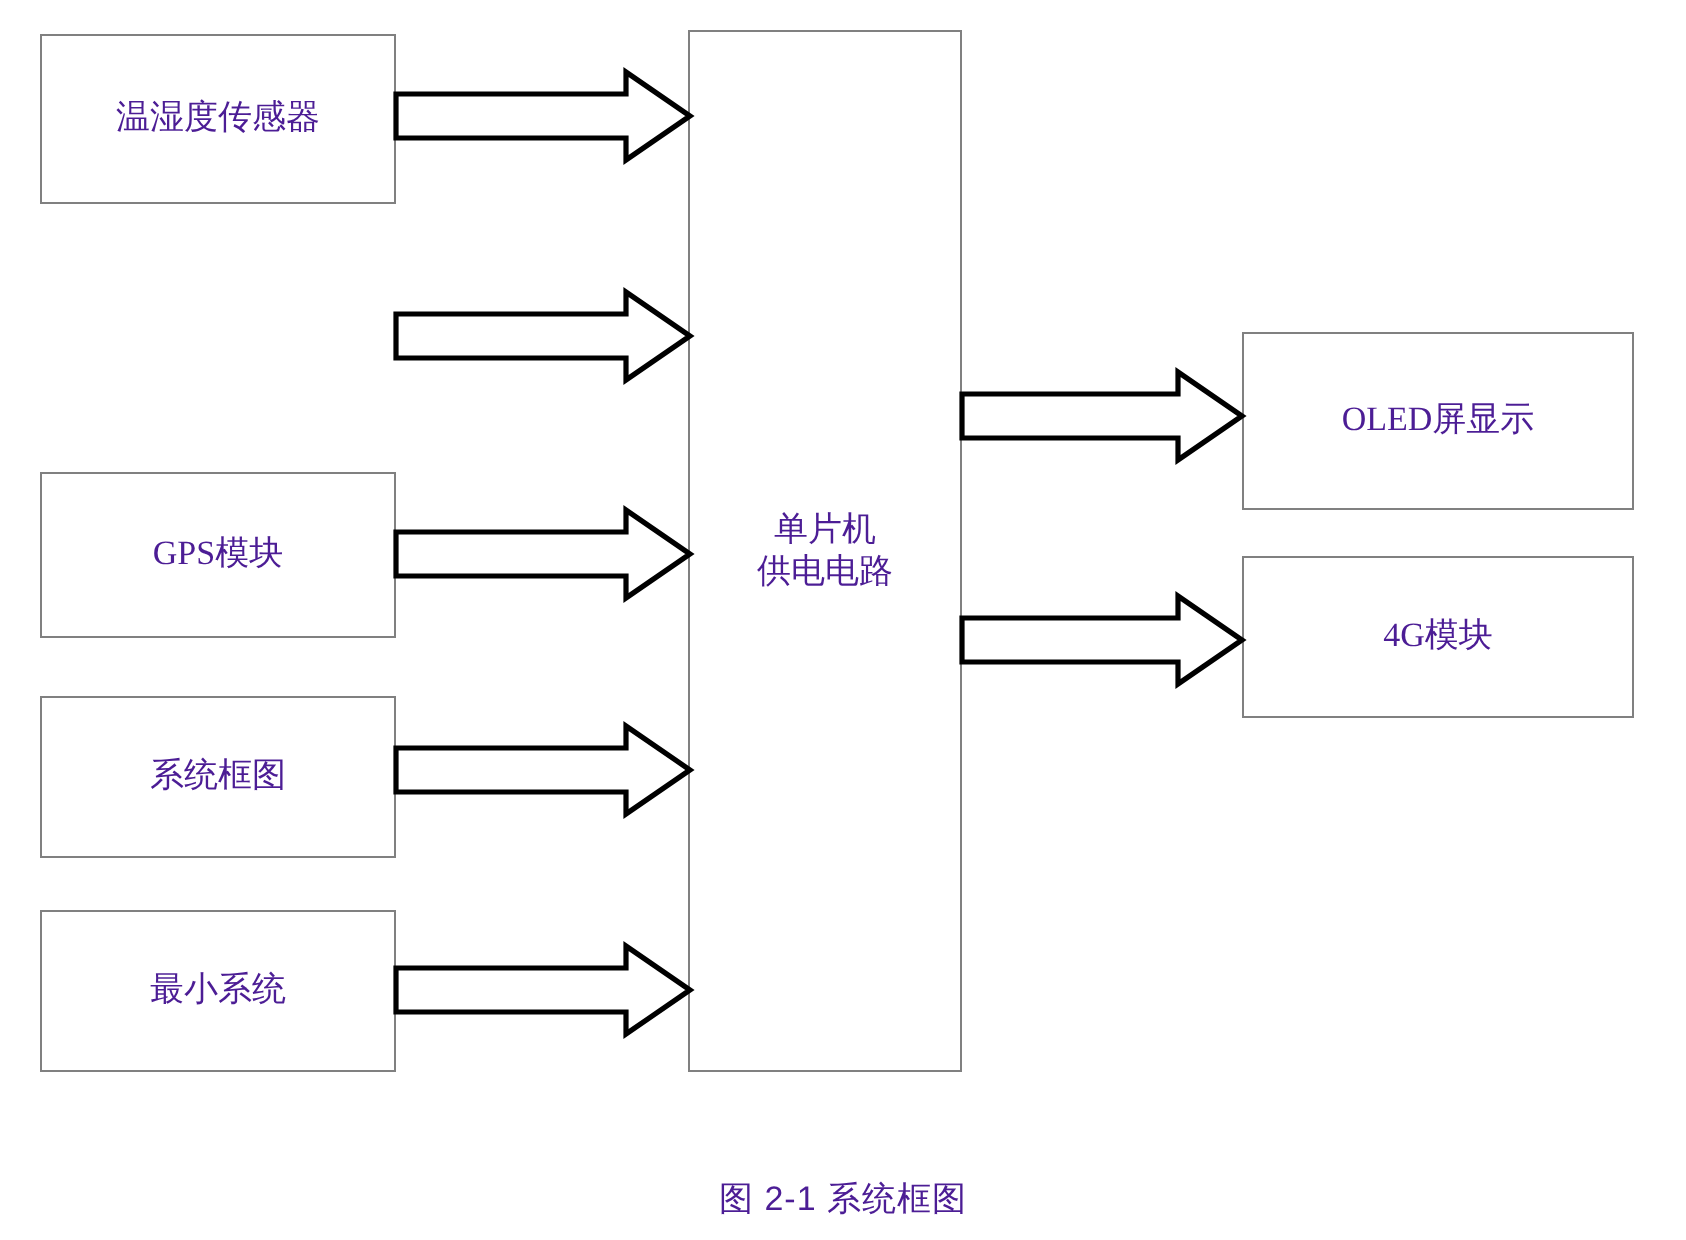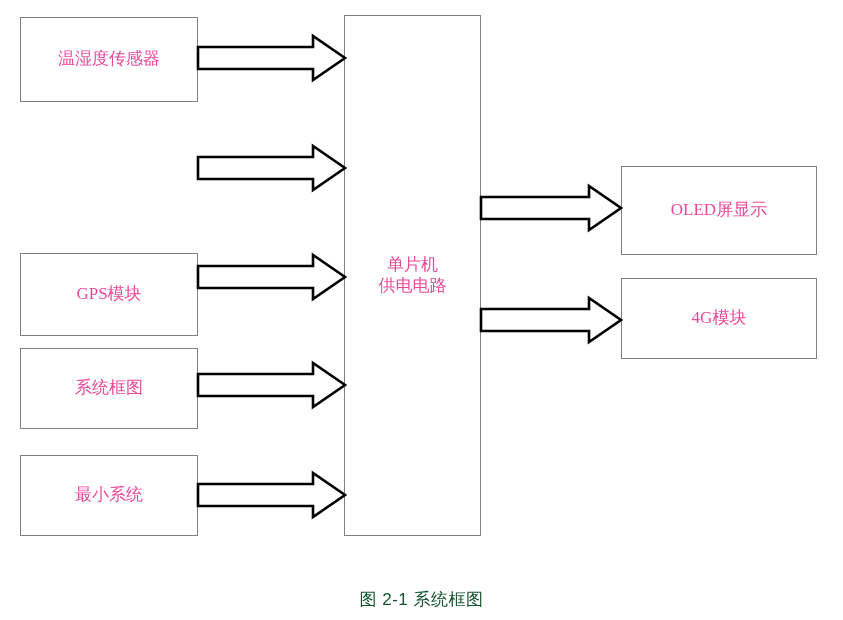--- a/index.html
+++ b/index.html
@@ -25,21 +25,21 @@
     box-sizing: border-box;
     border: 1px solid #808080;
     background: #ffffff;
     display: flex;
     align-items: center;
     justify-content: center;
     text-align: center;
     line-height: 1.22;
     font-family: "Liberation Serif", "DejaVu Serif", serif;
     font-size: 17px;
-    color: #ec4899;
+    color: #4c1d95;
   }
   .node .label {
     display: block;
     width: 100%;
     padding: 0 4px;
     box-sizing: border-box;
     white-space: pre-line;
   }
   .node-mcu {
     font-size: 17px;
@@ -59,35 +59,35 @@
     stroke-linejoin: miter;
   }
   .caption {
     position: absolute;
     left: 0;
     top: 588px;
     width: 843px;
     text-align: center;
     font-family: "Liberation Sans", "DejaVu Sans", sans-serif;
     font-size: 17px;
-    color: #14532d;
+    color: #4c1d95;
     letter-spacing: 0.5px;
   }
 </style>
 </head>
 <body>
 
 <div id="canvas">
 
   <div class="node" style="left:20px; top:17px; width:178px; height:85px;">
     <span class="label">温湿度传感器</span>
   </div>
 
 
-  <div class="node" style="left:20px; top:236px; width:178px; height:83px;margin-top:17px;">
+  <div class="node" style="left:20px; top:236px; width:178px; height:83px;">
     <span class="label">GPS模块</span>
   </div>
 
   <div class="node" style="left:20px; top:348px; width:178px; height:81px;">
     <span class="label">系统框图</span>
   </div>
 
   <div class="node" style="left:20px; top:455px; width:178px; height:81px;">
     <span class="label">最小系统</span>
   </div>

